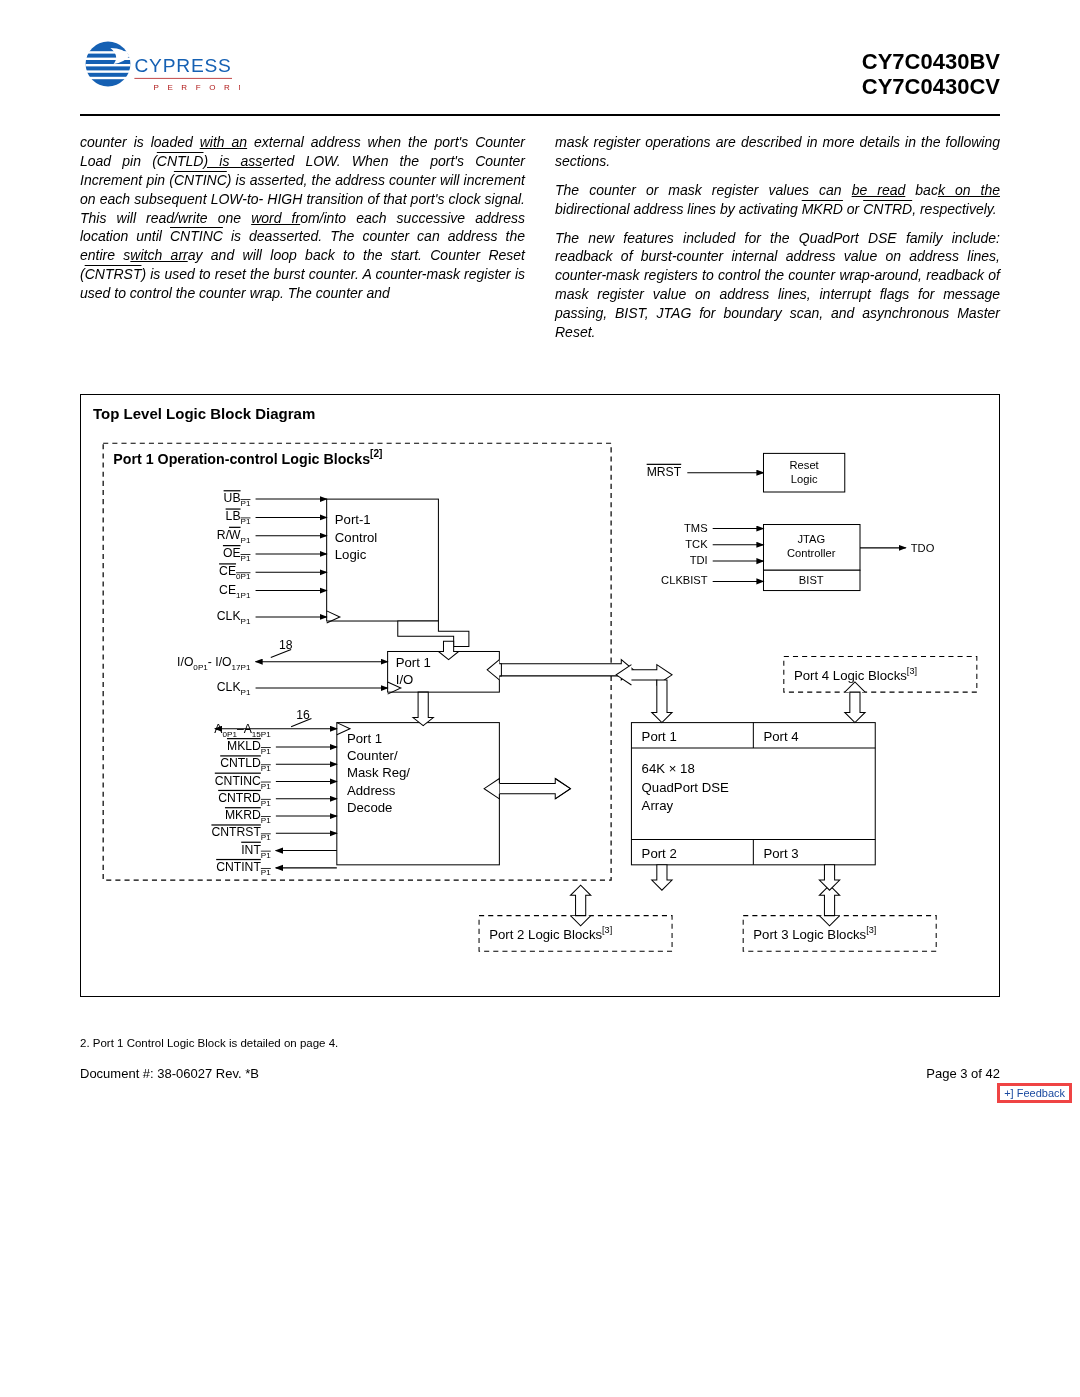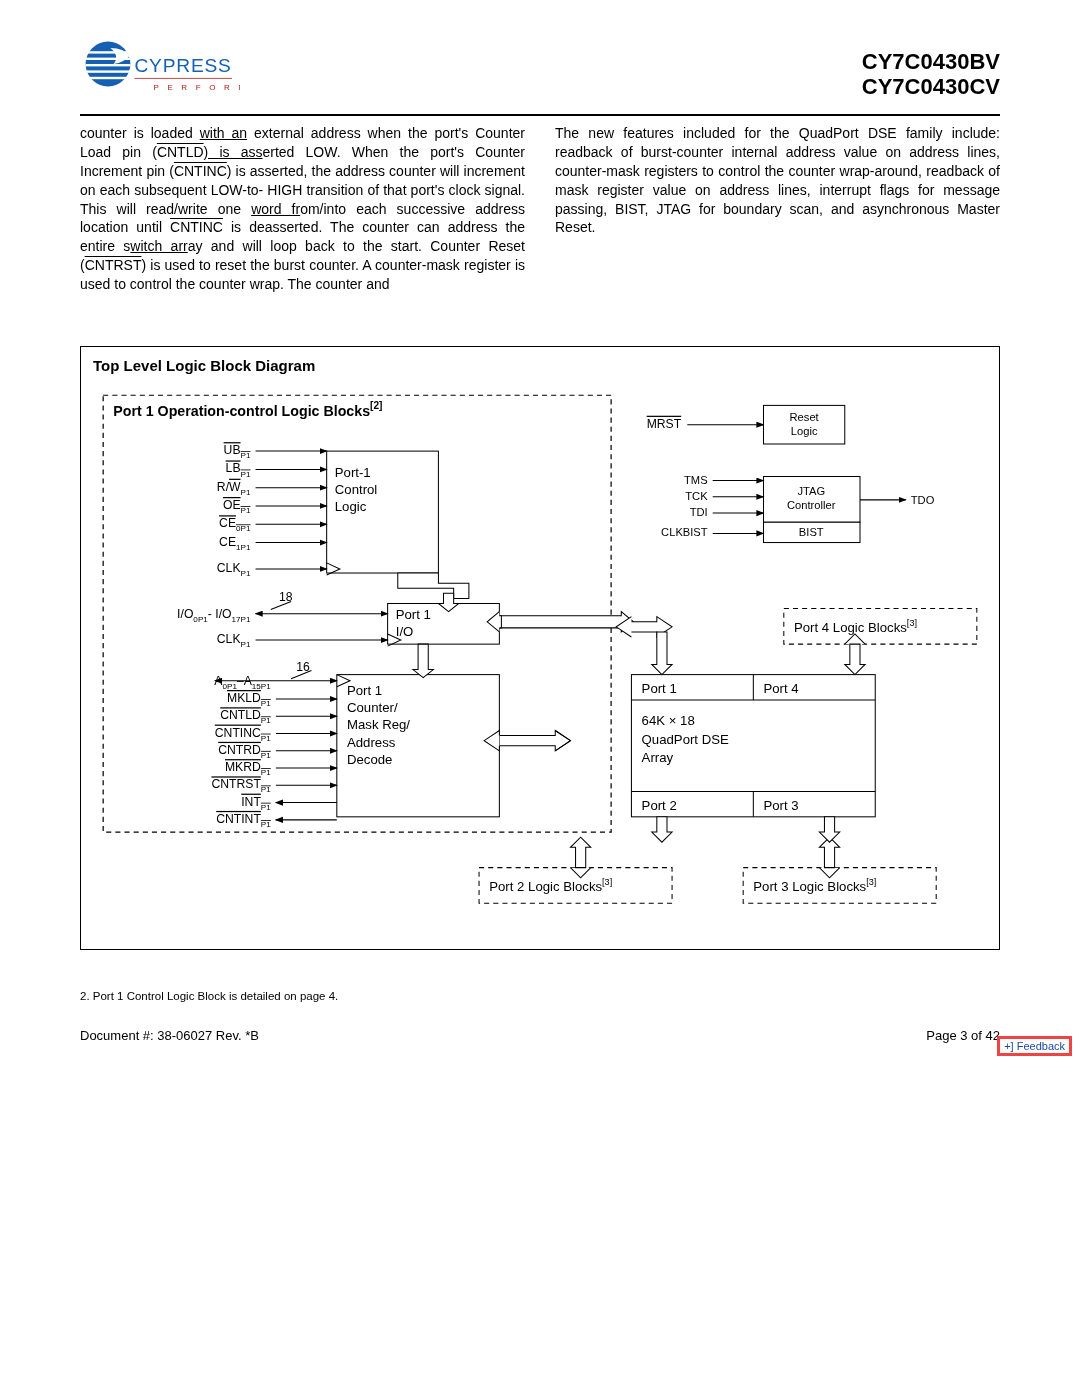--- a/index.html
+++ b/index.html
@@ -36,41 +36,41 @@
   }
   .columns {
     display: flex;
     gap: 30px;
     font-size: 14px;
     line-height: 1.35;
     text-align: justify;
     margin-bottom: 18px;
   }
   .col { flex: 1; }
-  .col p { margin: 0 0 10px 0; }
+  .col p { margin: 9px 0 10px 0; font-style: italic; }
   .ov { text-decoration: overline; }
   .diagram-frame {
     border: 1.5px solid #000;
     padding: 10px 12px 16px 12px;
     margin-top: 42px;
   }
   .diagram-title {
     font-weight: bold;
     font-size: 15px;
     margin-bottom: 6px;
   }
   .svg-wrap { width: 100%; }
   .notes {
     margin-top: 40px;
     font-size: 11.5px;
   }
   .notes .nt { font-weight: bold; margin-bottom: 2px; }
   .footer-row {
     position: absolute;
-    bottom: 19px;
+    bottom: 28px;
     left: 80px;
     right: 80px;
     display: flex;
     justify-content: space-between;
     font-size: 13px;
   }
   .feedback {
     position: absolute;
     right: 8px;
     bottom: 6px;
@@ -108,20 +108,22 @@
       <div>CY7C0430CV</div>
     </div>
   </div>
   <hr class="hdr">
 
   <div class="columns">
     <div class="col">
       <p>counter is loaded <u>with an</u> external address when the port's Counter Load pin (<span class="ov">CNTLD</span><u>) is ass</u>erted LOW. When the port's Counter Increment pin (<span class="ov">CNTINC</span>) is asserted, the address counter will increment on each subsequent LOW-to- HIGH transition of that port's clock signal. This will read/write one <u>word fr</u>om/into each successive address location until <span class="ov">CNTINC</span> is deasserted. The counter can address the entire s<u>witch arr</u>ay and will loop back to the start. Counter Reset (<span class="ov">CNTRST</span>) is used to reset the burst counter. A counter-mask register is used to control the counter wrap. The counter and</p>
     </div>
     <div class="col">
+      <p>mask register operations are described in more details in the following sections.</p>
+      <p>The counter or mask register values can <u>be read</u> bac<u>k on the</u> bidirectional address lines by activating <span class="ov">MKRD</span> or <span class="ov">CNTRD</span>, respectively.</p>
       <p>The new features included for the QuadPort DSE family include: readback of burst-counter internal address value on address lines, counter-mask registers to control the counter wrap-around, readback of mask register value on address lines, interrupt flags for message passing, BIST, JTAG for boundary scan, and asynchronous Master Reset.</p>
     </div>
   </div>
 
   <div class="diagram-frame">
     <div class="diagram-title">Top Level Logic Block Diagram</div>
     <div class="svg-wrap">
       <svg viewBox="0 0 880 540" width="100%">
         <defs>
           <marker id="arr" markerWidth="8" markerHeight="8" refX="7" refY="3" orient="auto">

